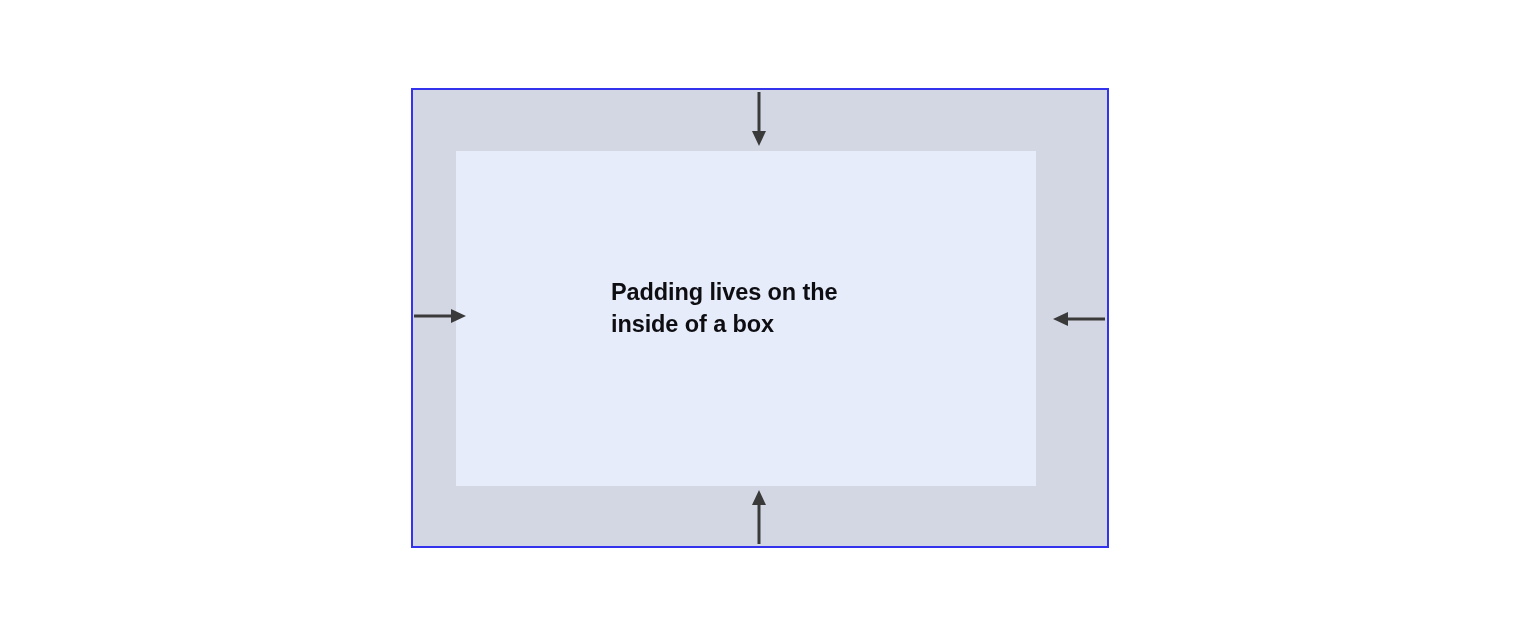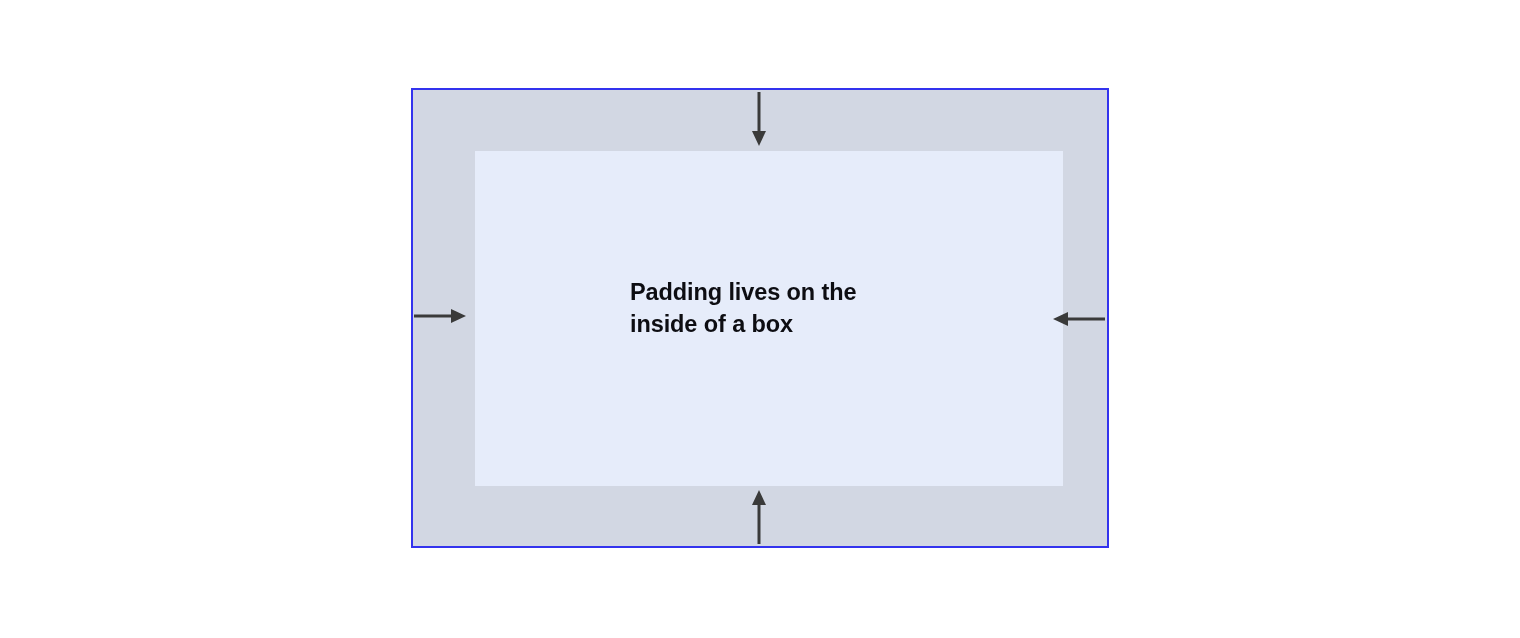--- a/index.html
+++ b/index.html
@@ -66,21 +66,21 @@
   #arrow-left   { left: 412px; top: 300px; width: 56px; height: 32px; }
   #arrow-right  { left: 1051px;top: 303px; width: 56px; height: 32px; }
 </style>
 </head>
 <body>
 
 <div id="canvas">
 
   <div id="padding-box">
 
-    <div id="content-box" style="left:62px; top:61px;padding-left:8px;">
+    <div id="content-box" style="left:43px; top:61px;">
       <div id="content-label">Padding lives on the
 inside of a box</div>
     </div>
 
   </div>
 
   <svg id="arrow-top" class="arrow-svg" viewBox="0 0 32 58">
     <line x1="16" y1="2" x2="16" y2="44" stroke="#3a3a3a" stroke-width="3"></line>
     <polygon points="16,56 9,41 23,41" fill="#3a3a3a"></polygon>
   </svg>

